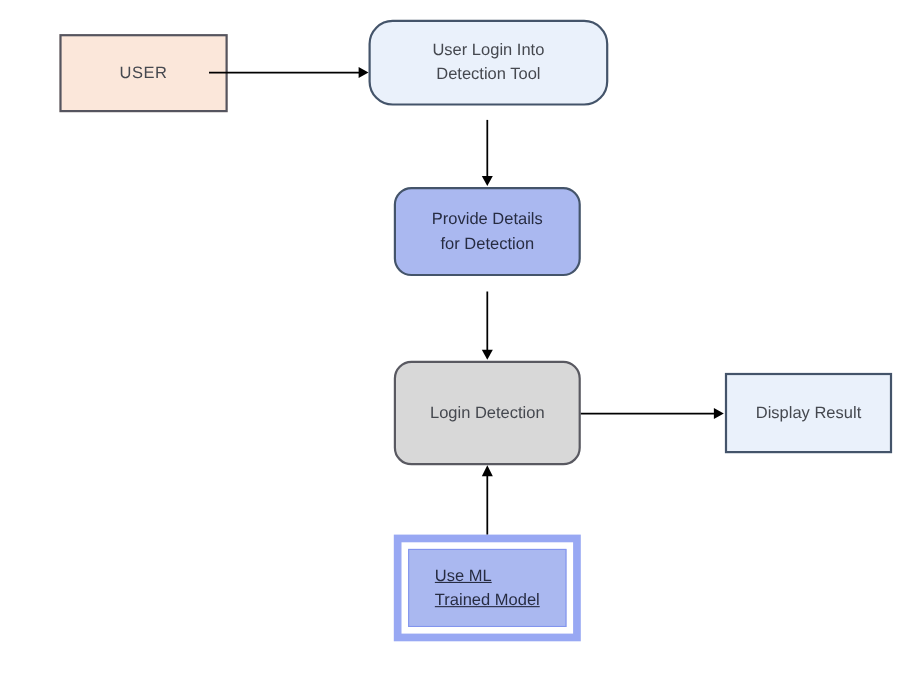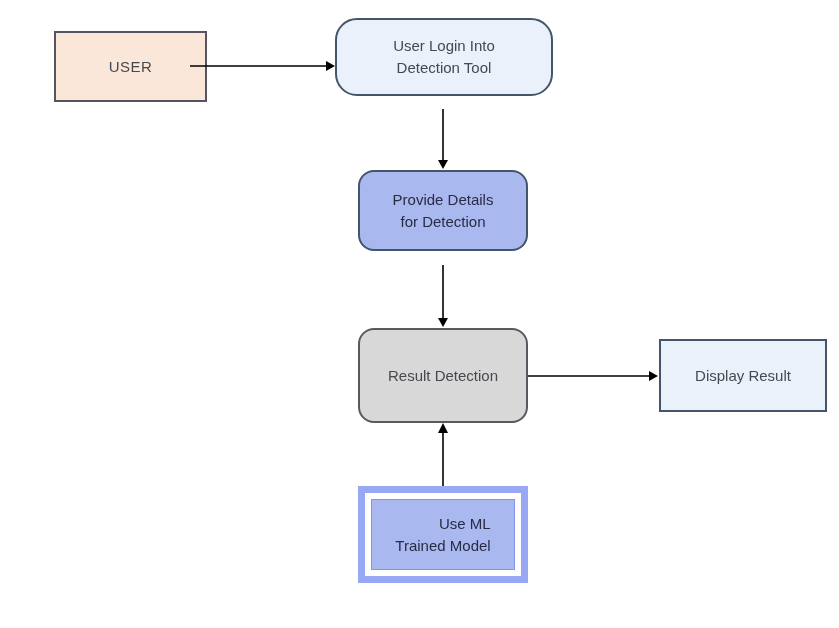--- a/index.html
+++ b/index.html
@@ -49,45 +49,46 @@
     color: var(--text-navy, #2c324a);
   }
   .node-start {
     left: 358px; top: 328px; width: 170px; height: 95px;
     background: var(--gray-fill, #d8d8d8);
     border: 2px solid var(--gray-border, #595961);
     border-radius: 16px;
     color: var(--text-dark, #474747);
   }
   .node-display {
-    left: 659px; top: 339px; width: 168px; height: 73px;
+    left: 659px; top: 339px; width: 152px; height: 73px;
     background: var(--light-blue-fill, #eaf1fb);
     border: 2px solid var(--blue-border, #44546a);
     color: var(--text-dark, #404656);
   }
   .node-ml-outer {
     left: 358px; top: 486px; width: 170px; height: 97px;
     border: 7px solid var(--periwinkle-frame, #98a8f3);
     background: #ffffff;
     padding: 6px;
   }
   .node-ml-inner {
     width: 100%;
     height: 100%;
     box-sizing: border-box;
     background: var(--periwinkle-fill, #aab8f0);
     border: 1px solid var(--periwinkle-inner-border, #8395ee);
     display: flex;
     align-items: center;
     justify-content: center;
-    text-align: right;
+    text-align: left;
     font-size: 15px;
     line-height: 1.45;
     white-space: pre-line;
     color: var(--text-navy, #242940);
+    text-decoration: underline;
   }
   .arrow {
     position: absolute;
     color: var(--arrow, #000000);
     overflow: visible;
   }
   .arrow line { stroke: currentColor; stroke-width: 1.6; }
   .arrow polygon { fill: currentColor; }
 </style>
 </head>
@@ -96,21 +97,21 @@
 <div class="canvas">
 
   <div class="node node-user">USER</div>
 
   <div class="node node-login">User Login Into
 Detection Tool</div>
 
   <div class="node node-provide">Provide Details
 for Detection</div>
 
-  <div class="node node-start">Result Detection</div>
+  <div class="node node-start">Login Detection</div>
 
   <div class="node node-display">Display Result</div>
 
   <div class="node node-ml-outer">
     <div class="node-ml-inner">Use ML
 Trained Model</div>
   </div>
 
   <svg class="arrow" style="left:190px; top:56px;" width="146" height="20">
     <line x1="0" y1="10" x2="137" y2="10"></line>

